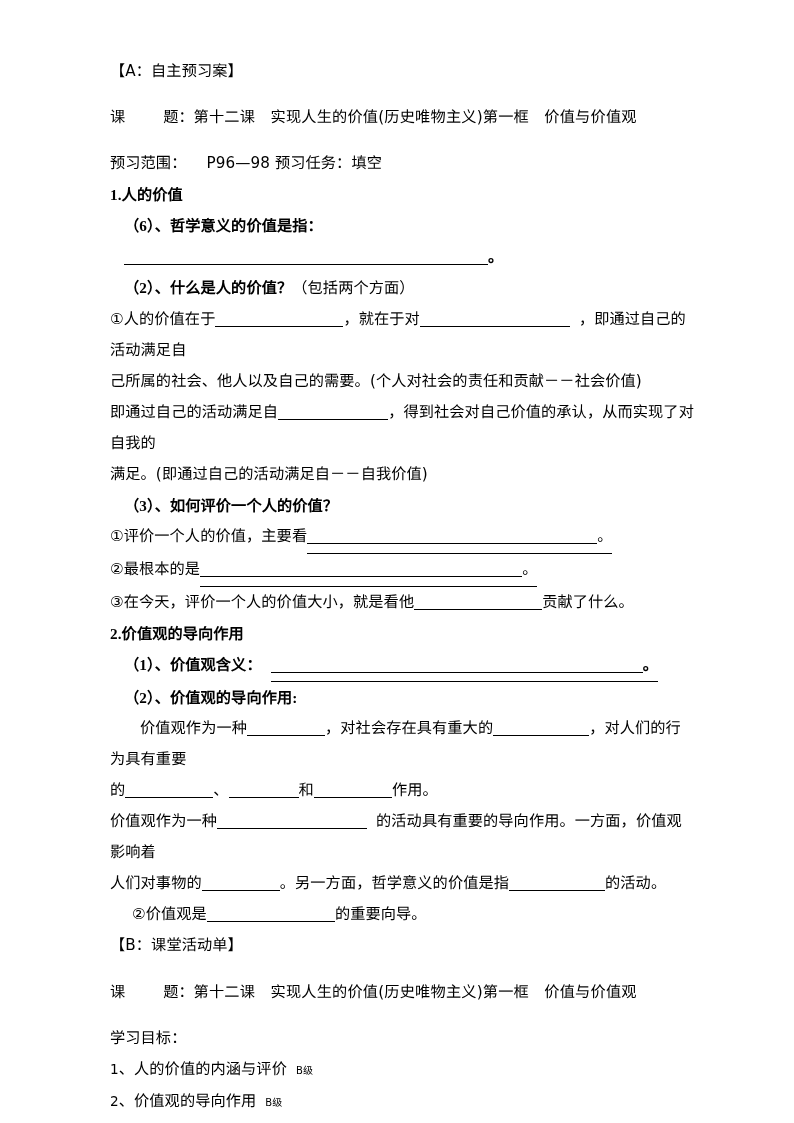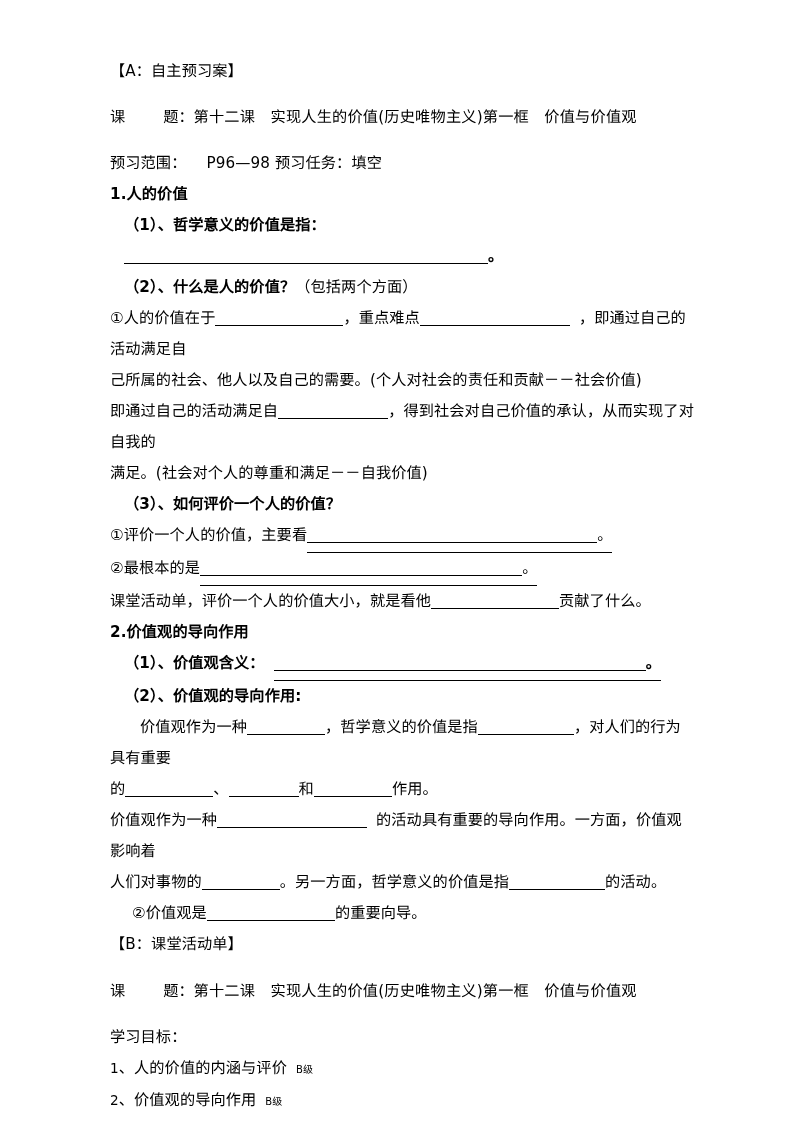--- a/index.html
+++ b/index.html
@@ -30,21 +30,21 @@
   }
   
   .ln {
     font-size: 15.2px;
     line-height: 31px;
     letter-spacing: 0.1px;
     white-space: pre-wrap;
     word-break: break-all;
     margin: 0;
   }
-  .b   { font-weight: bold; }
+  .b   { font-weight: bold; font-family: Liberation Serif, serif; }
   .ind1 { padding-left: 14px; }   
   .ind2 { padding-left: 22px; }   
   .ind3 { text-indent: 30px; }
   .title-line {
     font-size: 15.2px;
     line-height: 31px;
   }
   .title-line .lead {
     font-weight: normal;
   }
@@ -89,45 +89,45 @@
   <div class="doc">
 
     <p class="ln">【A：自主预习案】</p>
 
     <p class="title-line"><span class="lead">课</span><span class="sp-wide"></span><span class="lead">题：</span><span class="strong">第十二课　实现人生的价值(历史唯物主义)第一框　价值与价值观</span></p>
 
     <p class="ln"><span>预习范围：</span><span class="sp-mid"></span><span>P96—98 预习任务：填空</span></p>
 
     <p class="ln b">1.人的价值</p>
 
-    <p class="ln b ind1"><span>（1）、哲学意义的价值是指：</span><span class="sp-sm"></span><span class="u u-long"></span><span>。</span></p>
+    <p class="ln b ind1"><span>（6）、哲学意义的价值是指：</span><span class="sp-sm"></span><span class="u u-long"></span><span>。</span></p>
 
     <p class="ln ind1"><span class="b">（2）、什么是人的价值？</span><span>（包括两个方面）</span></p>
 
-    <p class="ln"><span>①人的价值在于</span><span class="u u-w9"></span><span>，重点难点</span><span class="u u-w10"></span><span class="sp-sm"></span><span>，即通过自己的活动满足自</span></p>
+    <p class="ln"><span>①人的价值在于</span><span class="u u-w9"></span><span>，就在于对</span><span class="u u-w10"></span><span class="sp-sm"></span><span>，即通过自己的活动满足自</span></p>
     <p class="ln">己所属的社会、他人以及自己的需要。(个人对社会的责任和贡献－－社会价值)</p>
 
     <p class="ln"><span>即通过自己的活动满足自</span><span class="u u-w8"></span><span>，得到社会对自己价值的承认，从而实现了对自我的</span></p>
-    <p class="ln">满足。(社会对个人的尊重和满足－－自我价值)</p>
+    <p class="ln">满足。(即通过自己的活动满足自－－自我价值)</p>
 
     <p class="ln b ind1">（3）、如何评价一个人的价值？</p>
 
     <p class="ln"><span>①评价一个人的价值，主要看</span><span class="u-tail"><span class="u u-long3"></span><span>。</span></span></p>
 
     <p class="ln"><span>②最根本的是</span><span class="u-tail"><span class="u u-long5"></span><span>。</span></span></p>
 
-    <p class="ln"><span>课堂活动单，评价一个人的价值大小，就是看他</span><span class="u u-w9"></span><span>贡献了什么。</span></p>
+    <p class="ln"><span>③在今天，评价一个人的价值大小，就是看他</span><span class="u u-w9"></span><span>贡献了什么。</span></p>
 
     <p class="ln b">2.价值观的导向作用</p>
 
     <p class="ln b ind1"><span>（1）、价值观含义：</span><span class="sp-sm"></span><span class="u-tail"><span class="u u-long2"></span><span>。</span></span></p>
 
     <p class="ln b ind1">（2）、价值观的导向作用:</p>
 
-    <p class="ln ind3"><span>价值观作为一种</span><span class="u u-w5"></span><span>，哲学意义的价值是指</span><span class="u u-w7"></span><span>，对人们的行为具有重要</span></p>
+    <p class="ln ind3"><span>价值观作为一种</span><span class="u u-w5"></span><span>，对社会存在具有重大的</span><span class="u u-w7"></span><span>，对人们的行为具有重要</span></p>
 
     <p class="ln"><span>的</span><span class="u u-w6"></span><span>、</span><span class="u u-w4"></span><span>和</span><span class="u u-w5"></span><span>作用。</span></p>
 
     <p class="ln"><span>价值观作为一种</span><span class="u u-w10"></span><span class="sp-sm"></span><span>的活动具有重要的导向作用。一方面，价值观影响着</span></p>
 
     <p class="ln"><span>人们对事物的</span><span class="u u-w5"></span><span>。另一方面，哲学意义的价值是指</span><span class="u u-w7"></span><span>的活动。</span></p>
 
     <p class="ln ind2"><span>②价值观是</span><span class="u u-w9"></span><span>的重要向导。</span></p>
 
     <p class="ln">【B：课堂活动单】</p>

